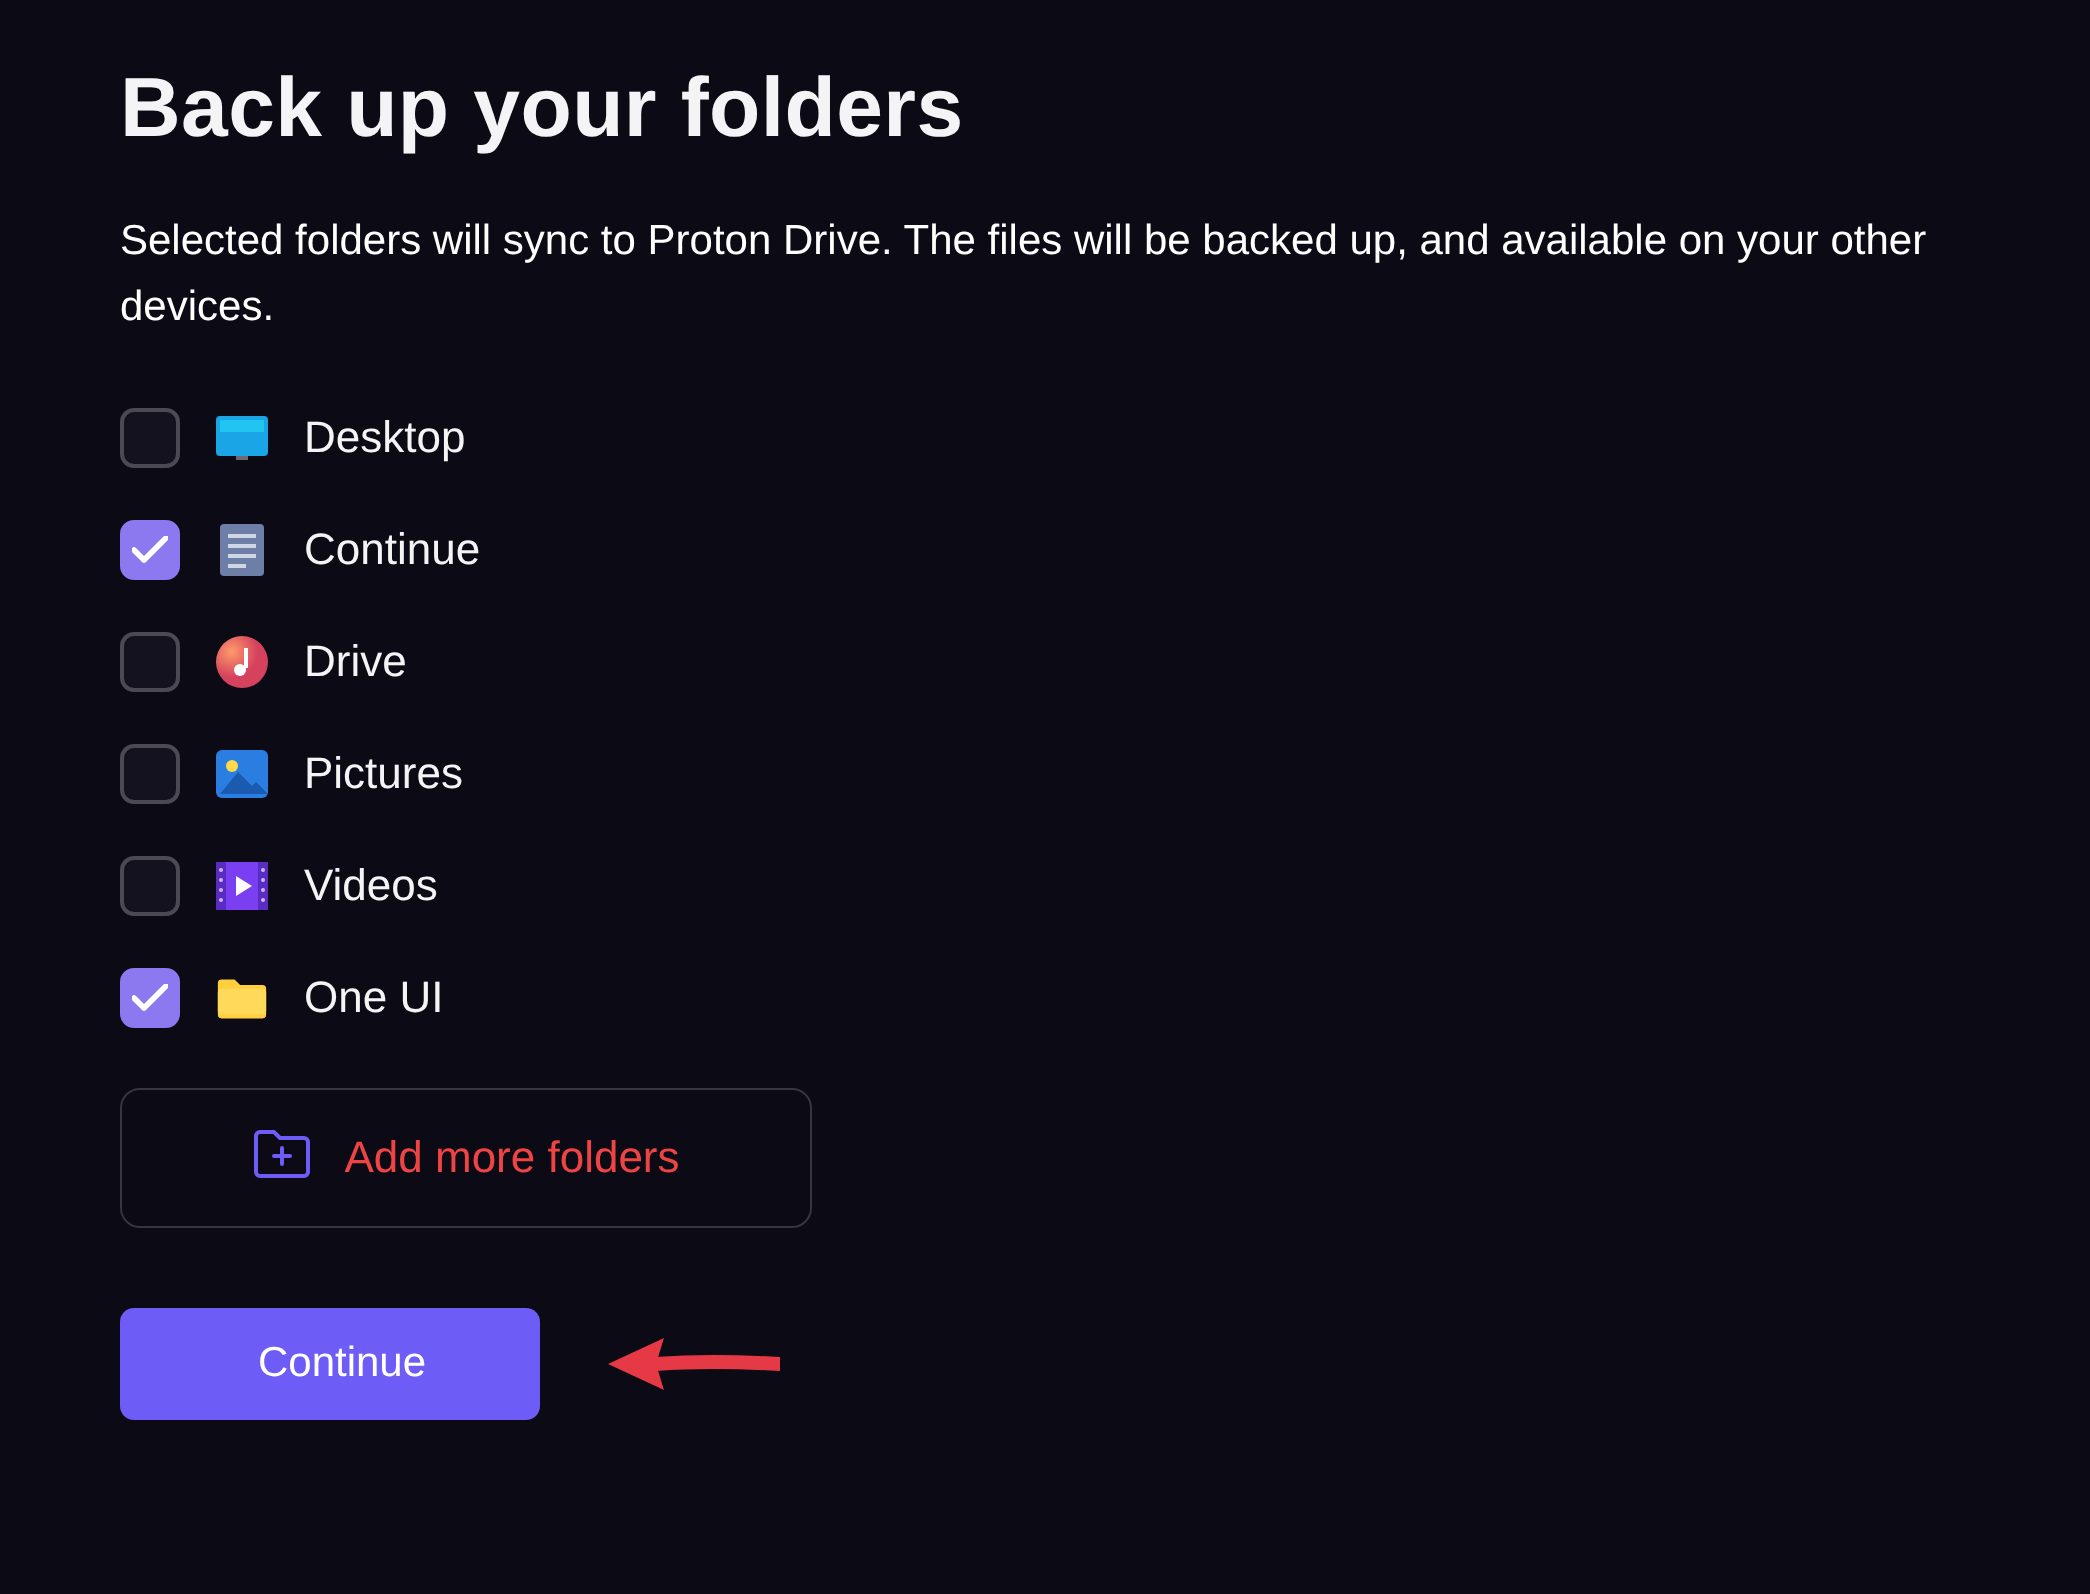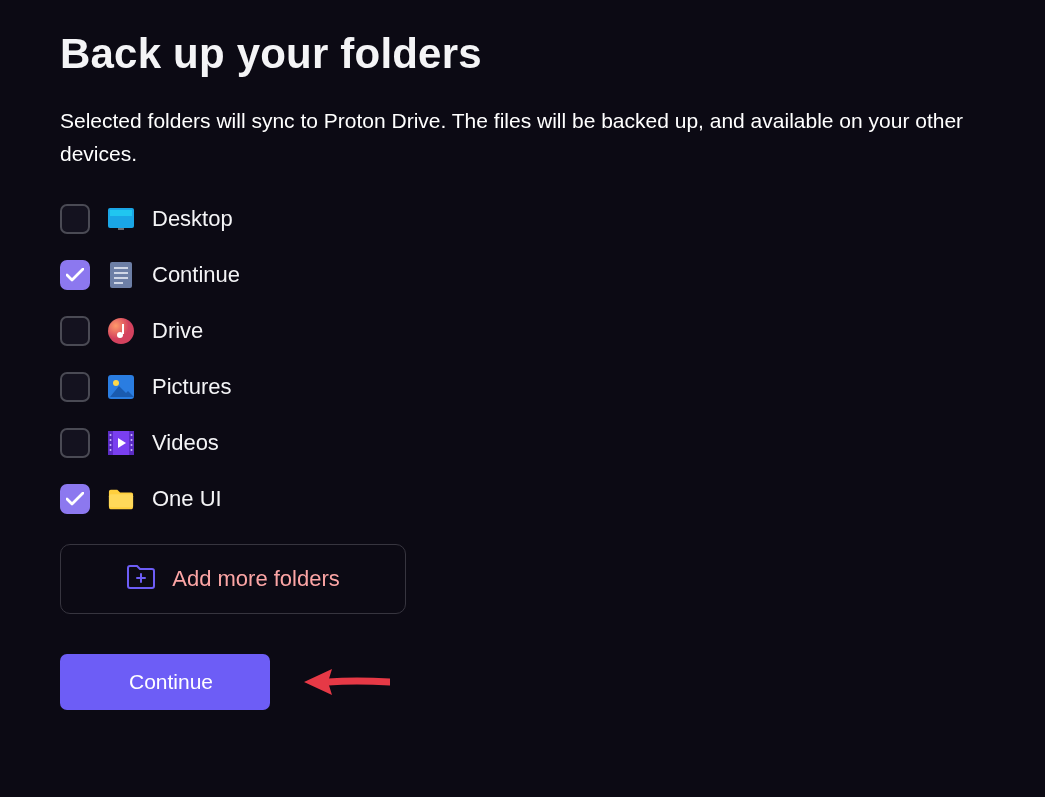--- a/index.html
+++ b/index.html
@@ -63,21 +63,21 @@
     .add-more {
       width: 346px; height: 70px;
       border: 1px solid #37353f;
       border-radius: 10px;
       background: transparent;
       display: flex; align-items: center; justify-content: center;
       gap: 16px;
       cursor: pointer;
       margin-bottom: 40px;
     }
-    .add-more-label { font-size: 22px; color: #fca5a5; }
+    .add-more-label { font-size: 22px; color: #ef4444; }
     .continue-row {
       display: flex;
       align-items: center;
       gap: 30px;
     }
     .continue-btn {
       width: 210px; height: 56px;
       background: #6d5df6;
       border: none; border-radius: 7px;
       color: #fff; font-size: 21px; font-weight: 500;

